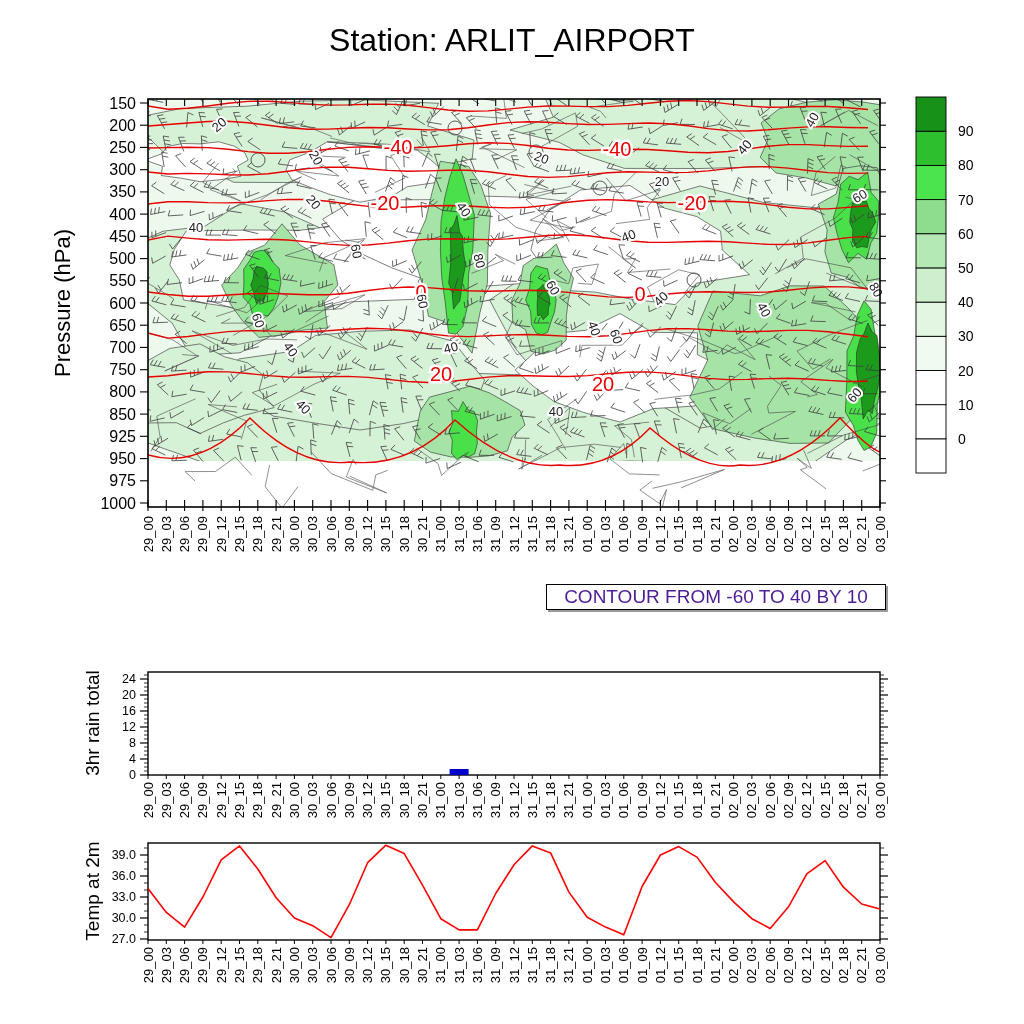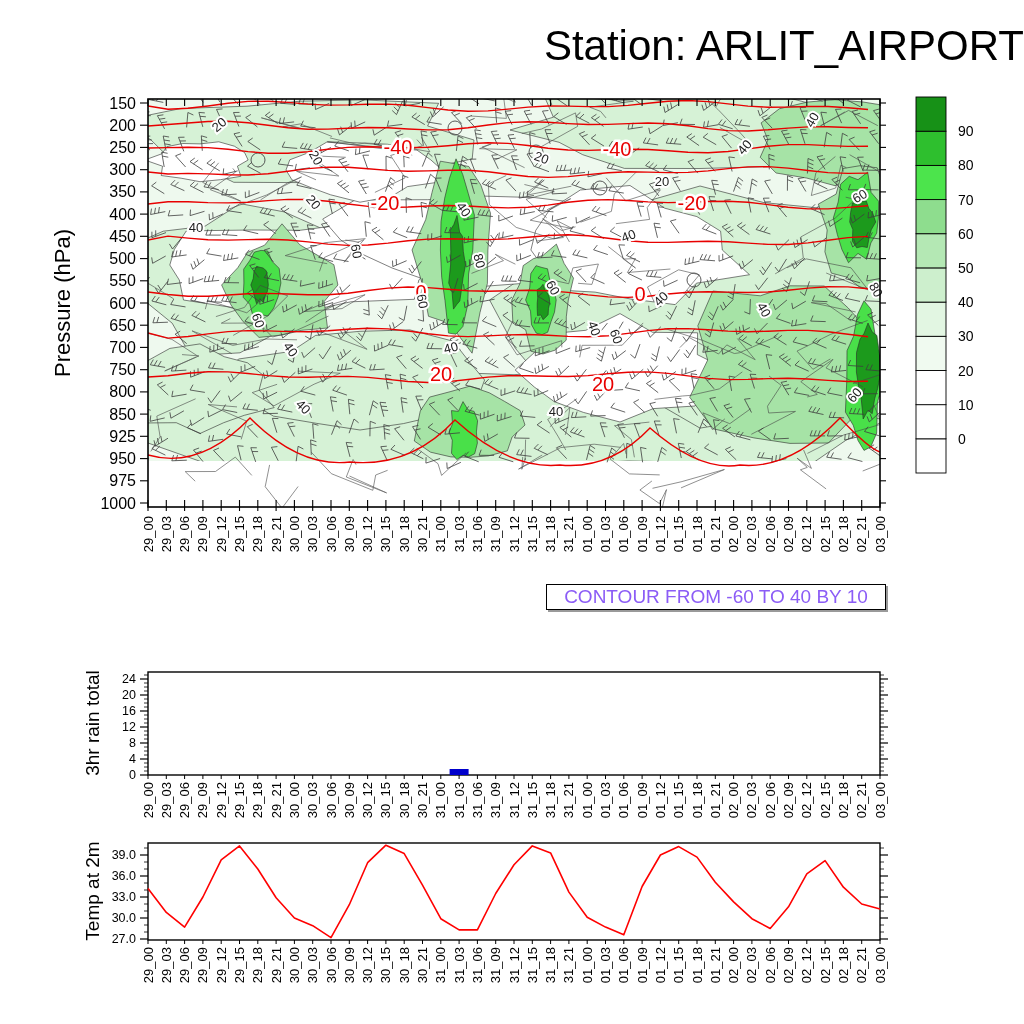--- a/index.html
+++ b/index.html
@@ -1,22 +1,22 @@
 <!DOCTYPE html>
 <html><head>
 <meta charset="utf-8">
 <style>
   html,body{margin:0;padding:0;background:#ffffff;}
   #stage{position:relative;width:1024px;height:1024px;background:#ffffff;overflow:hidden;
          font-family:"Liberation Sans","DejaVu Sans",sans-serif;}
-  #main-title{position:absolute;top:22px;left:0;width:1024px;text-align:right;
-              font-size:42px;color:#000;letter-spacing:0px;}
+  #main-title{position:absolute;top:22px;left:0;width:1024px;text-align:center;
+              font-size:32px;color:#000;letter-spacing:0px;}
   #contour-note{position:absolute;left:546px;top:584px;width:338px;height:24px;
                 border:1.6px solid #000;box-shadow:2px 2px 0 #9a9a9a;background:#fff;
-                font-size:19px;color:#8b5cf6;text-align:center;line-height:24px;white-space:nowrap;}
+                font-size:19px;color:#4c1d95;text-align:center;line-height:24px;white-space:nowrap;}
   svg text{font-family:"Liberation Sans","DejaVu Sans",sans-serif;}
 </style>
 </head>
 <body>
 
 <div id="stage">
   <div id="main-title">Station: ARLIT_AIRPORT</div>
   <svg id="plot" width="1024" height="1024" viewBox="0 0 1024 1024">
       <defs>
         <clipPath id="mainClip">

